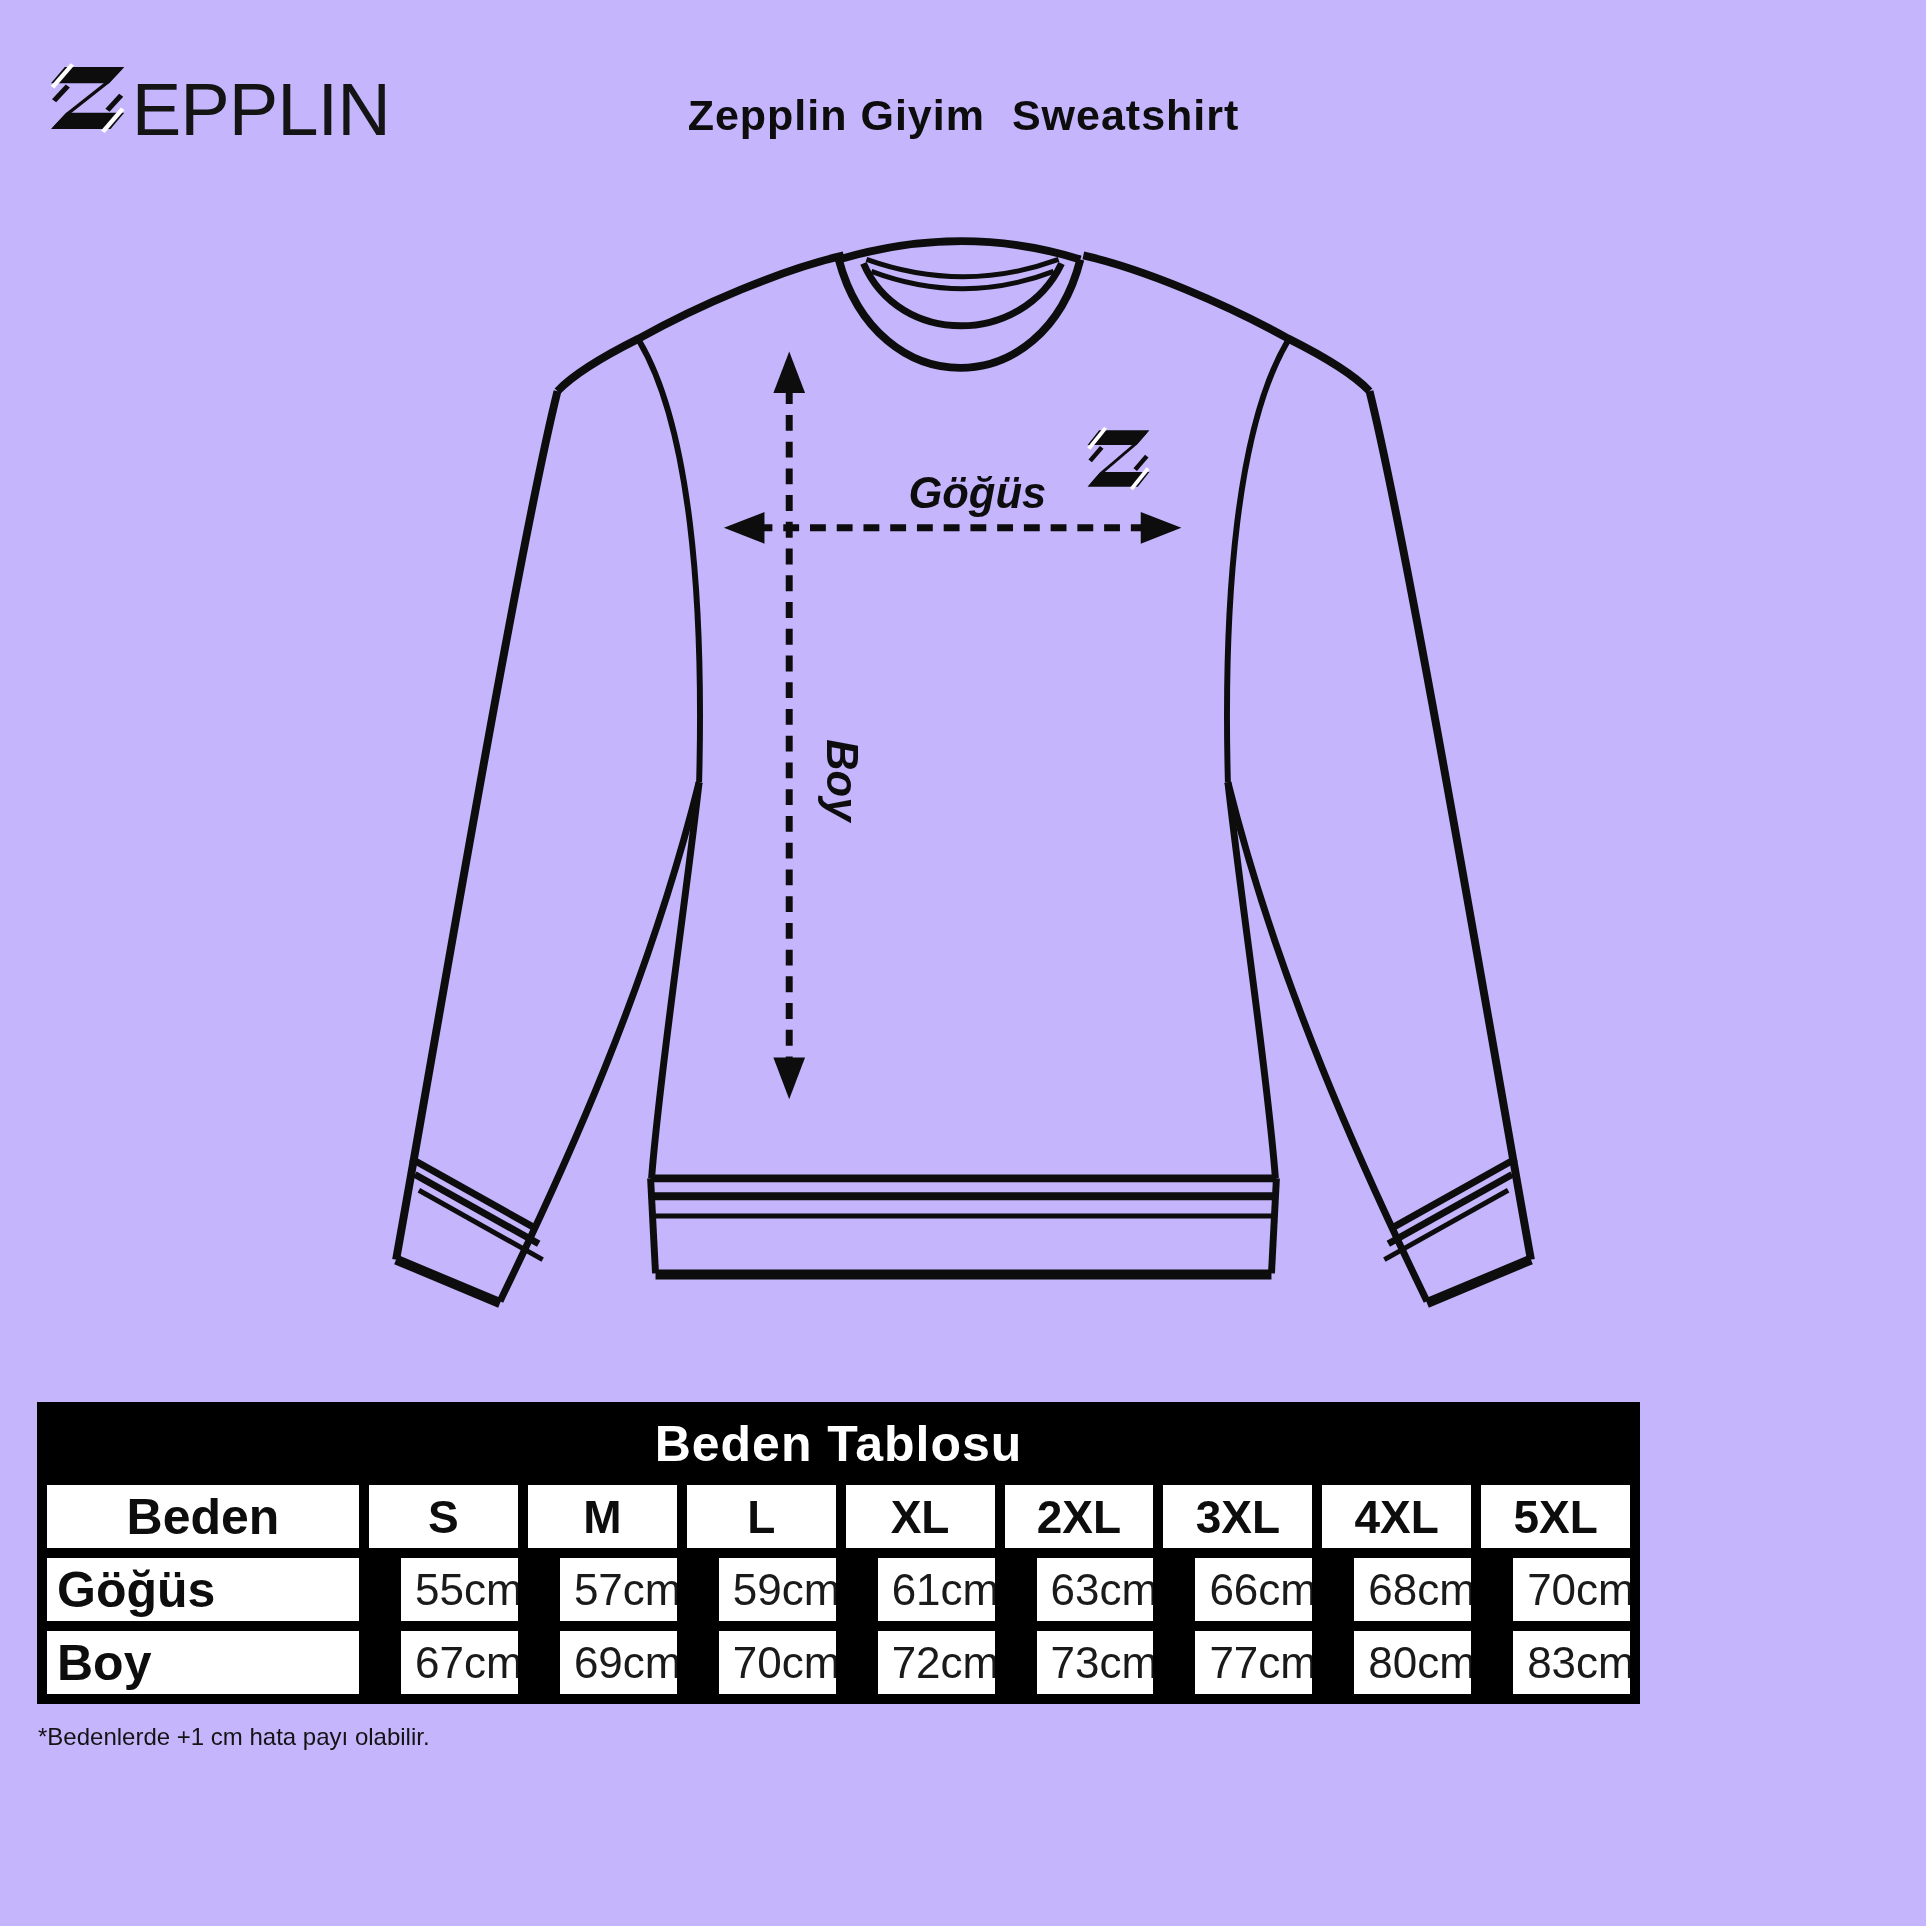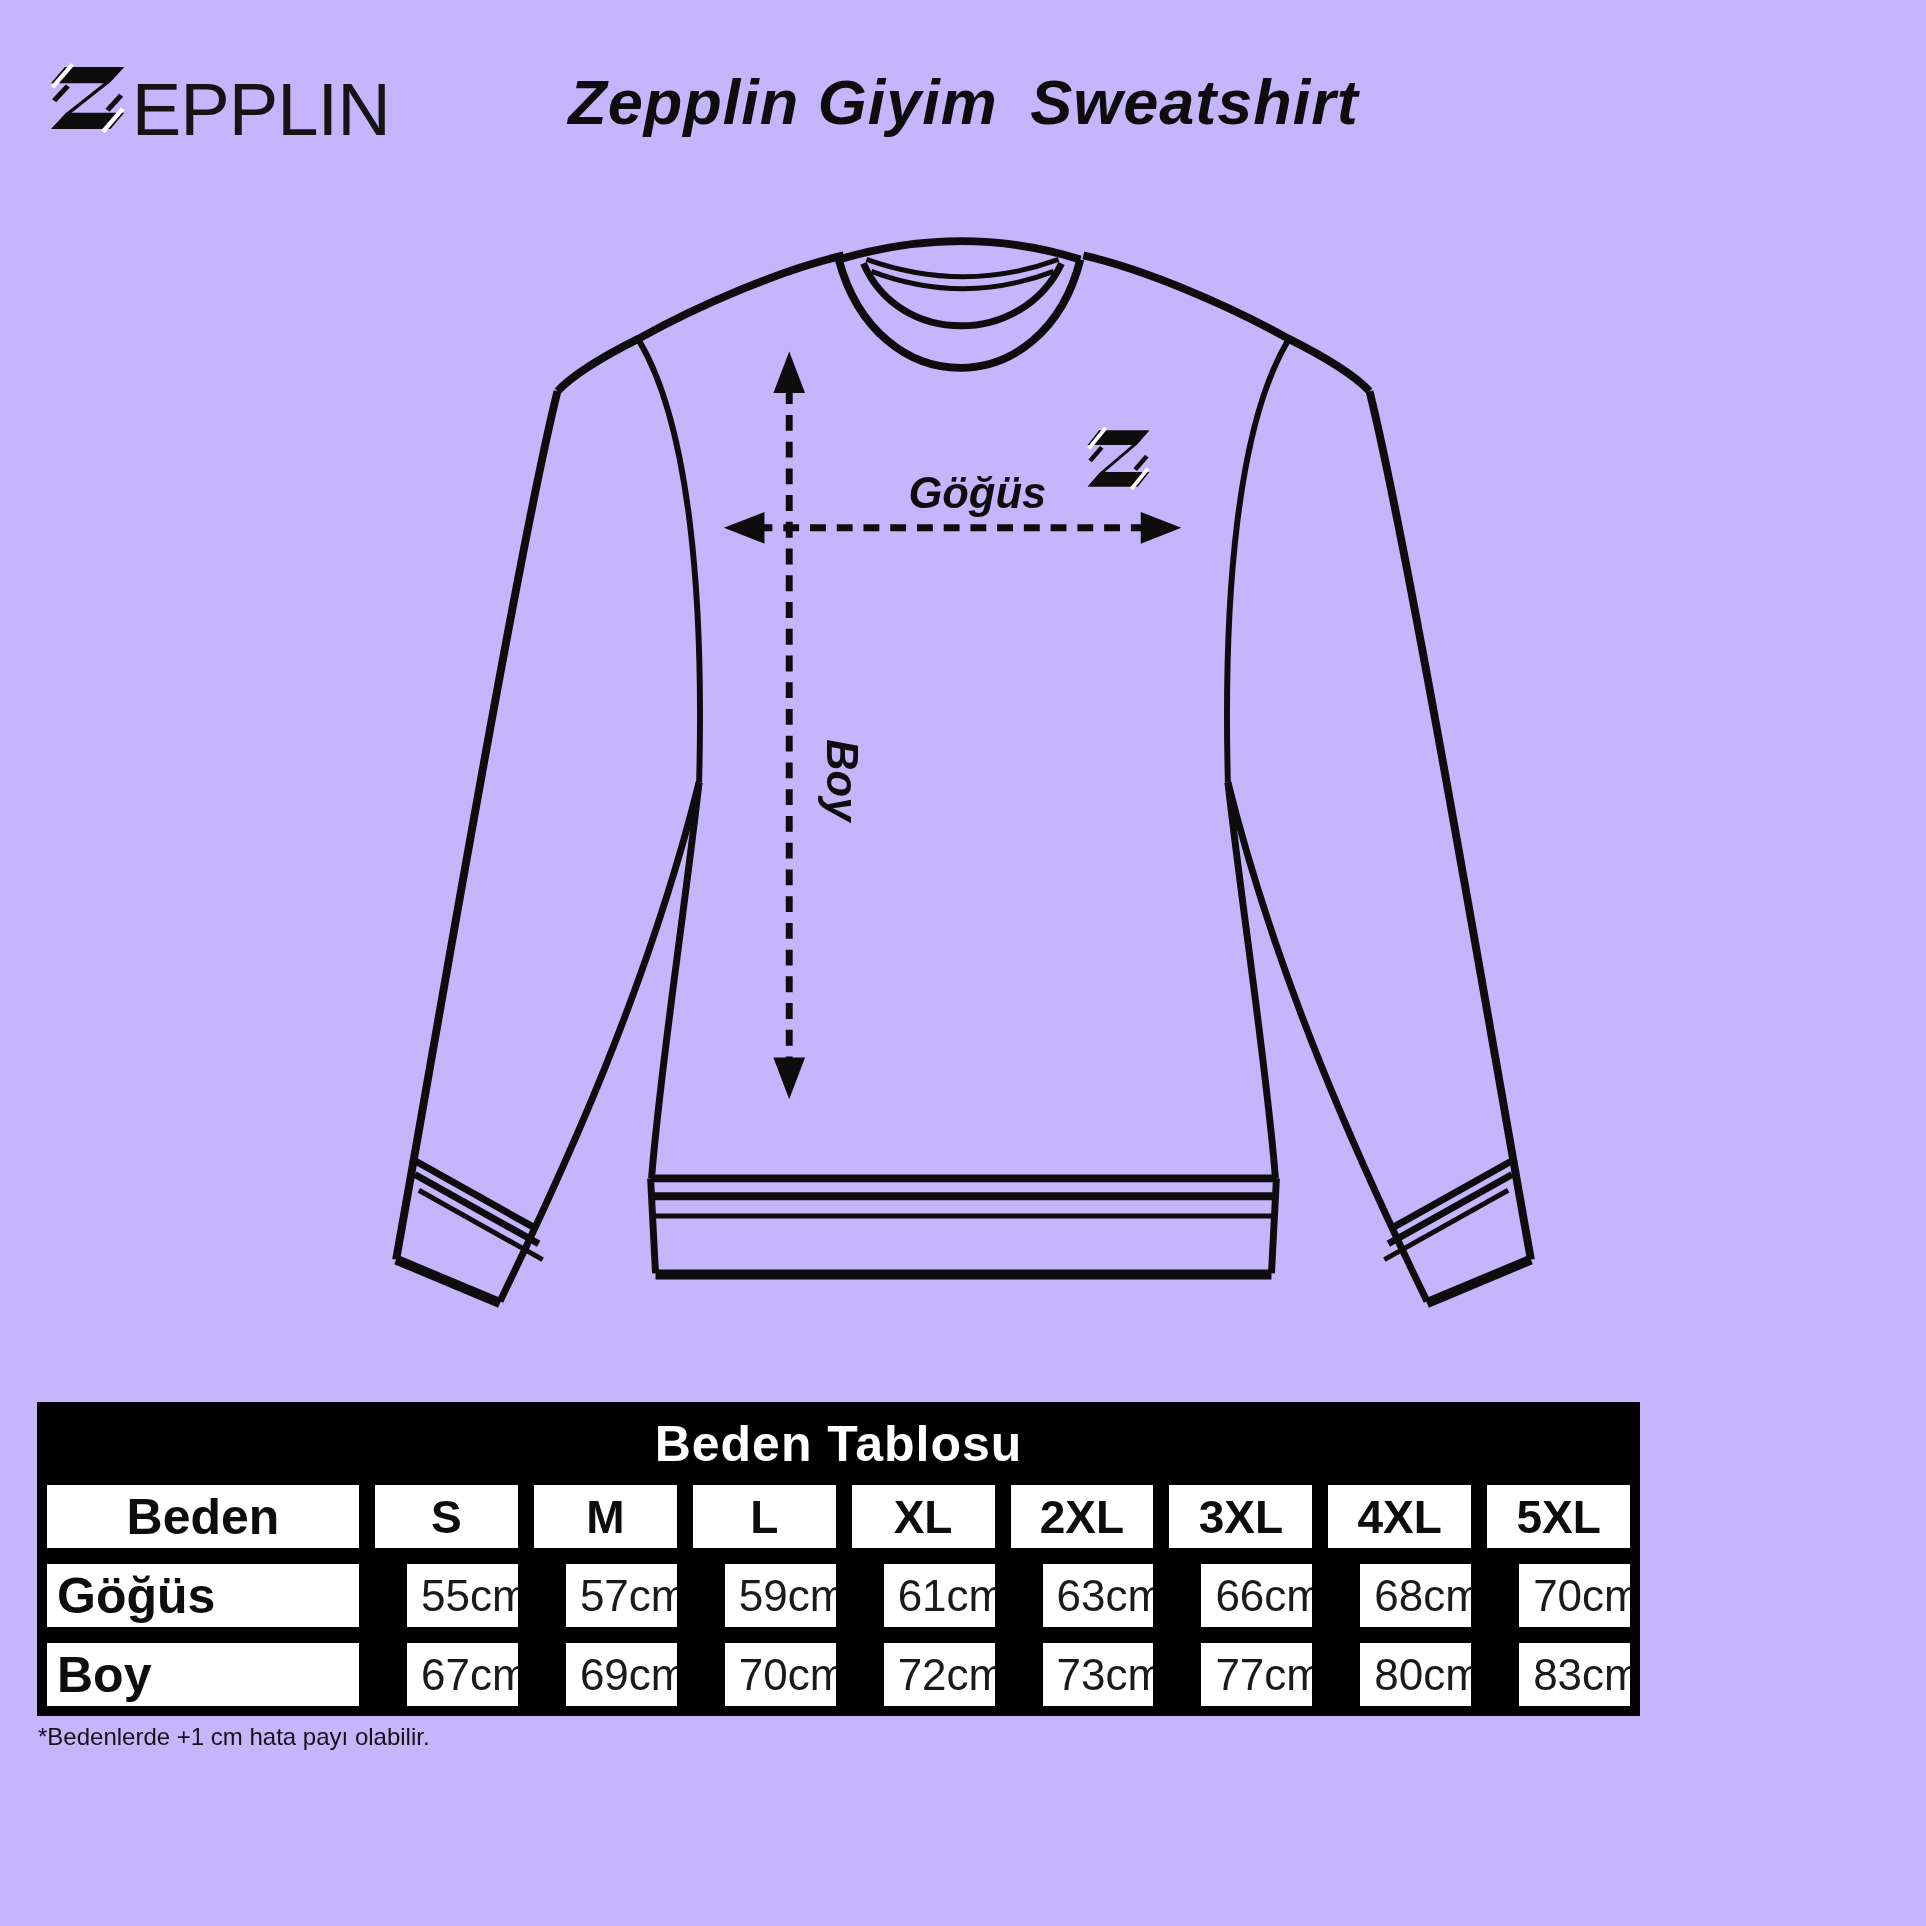--- a/index.html
+++ b/index.html
@@ -1,31 +1,31 @@
 <!DOCTYPE html>
 <html><head>
 <meta charset="utf-8">
 <style>
   html,body{margin:0;padding:0;background:#ffffff;}
   .stage{position:relative;width:1927px;height:1927px;background:#c4b5fd;overflow:hidden;
          font-family:"Liberation Sans",sans-serif;color:#0d0d0d;}
   svg.diagram{position:absolute;left:0;top:0;width:1927px;height:1927px;}
 
   
-  .title{position:absolute;top:68px;left:0;width:100%;text-align:center;
-         font-style:italic;font-size:63px;letter-spacing:1px;line-height:69px;white-space:nowrap;}
+  .title{position:absolute;top:81px;left:0;width:100%;text-align:center;
+         font-size:43px;letter-spacing:1px;line-height:69px;white-space:nowrap;}
   .t-reg{font-weight:600;}
   .t-bold{font-weight:800;margin-left:14px;}
 
   
   .size-table{position:absolute;left:37px;top:1402px;width:1603px;background:#000;box-sizing:border-box;}
   .st-band{height:83px;display:flex;align-items:center;justify-content:center;}
   .st-title{color:#ffffff;font-size:50px;font-weight:700;letter-spacing:1px;}
   .st-grid{display:grid;grid-template-columns:312px repeat(8,1fr);grid-auto-rows:63px;
-           gap:16px;padding:0 10px 10px 10px;}
+           gap:10px;padding:0 10px 10px 10px;}
   .cell{background:#ffffff;display:flex;align-items:center;box-sizing:border-box;overflow:hidden;}
   .c-center{justify-content:center;}
   .corner{justify-content:center;font-weight:700;font-size:50px;}
   .hdr{font-weight:700;font-size:46px;}
   .row-label{font-weight:700;font-size:50px;padding-left:10px;}
   .val{font-size:44px;font-weight:400;color:#1a1a1a;padding-left:14px;margin-left:32px;}
 
   .footnote{position:absolute;left:38px;top:1723px;font-size:24px;font-weight:400;color:#141414;}
 
   

